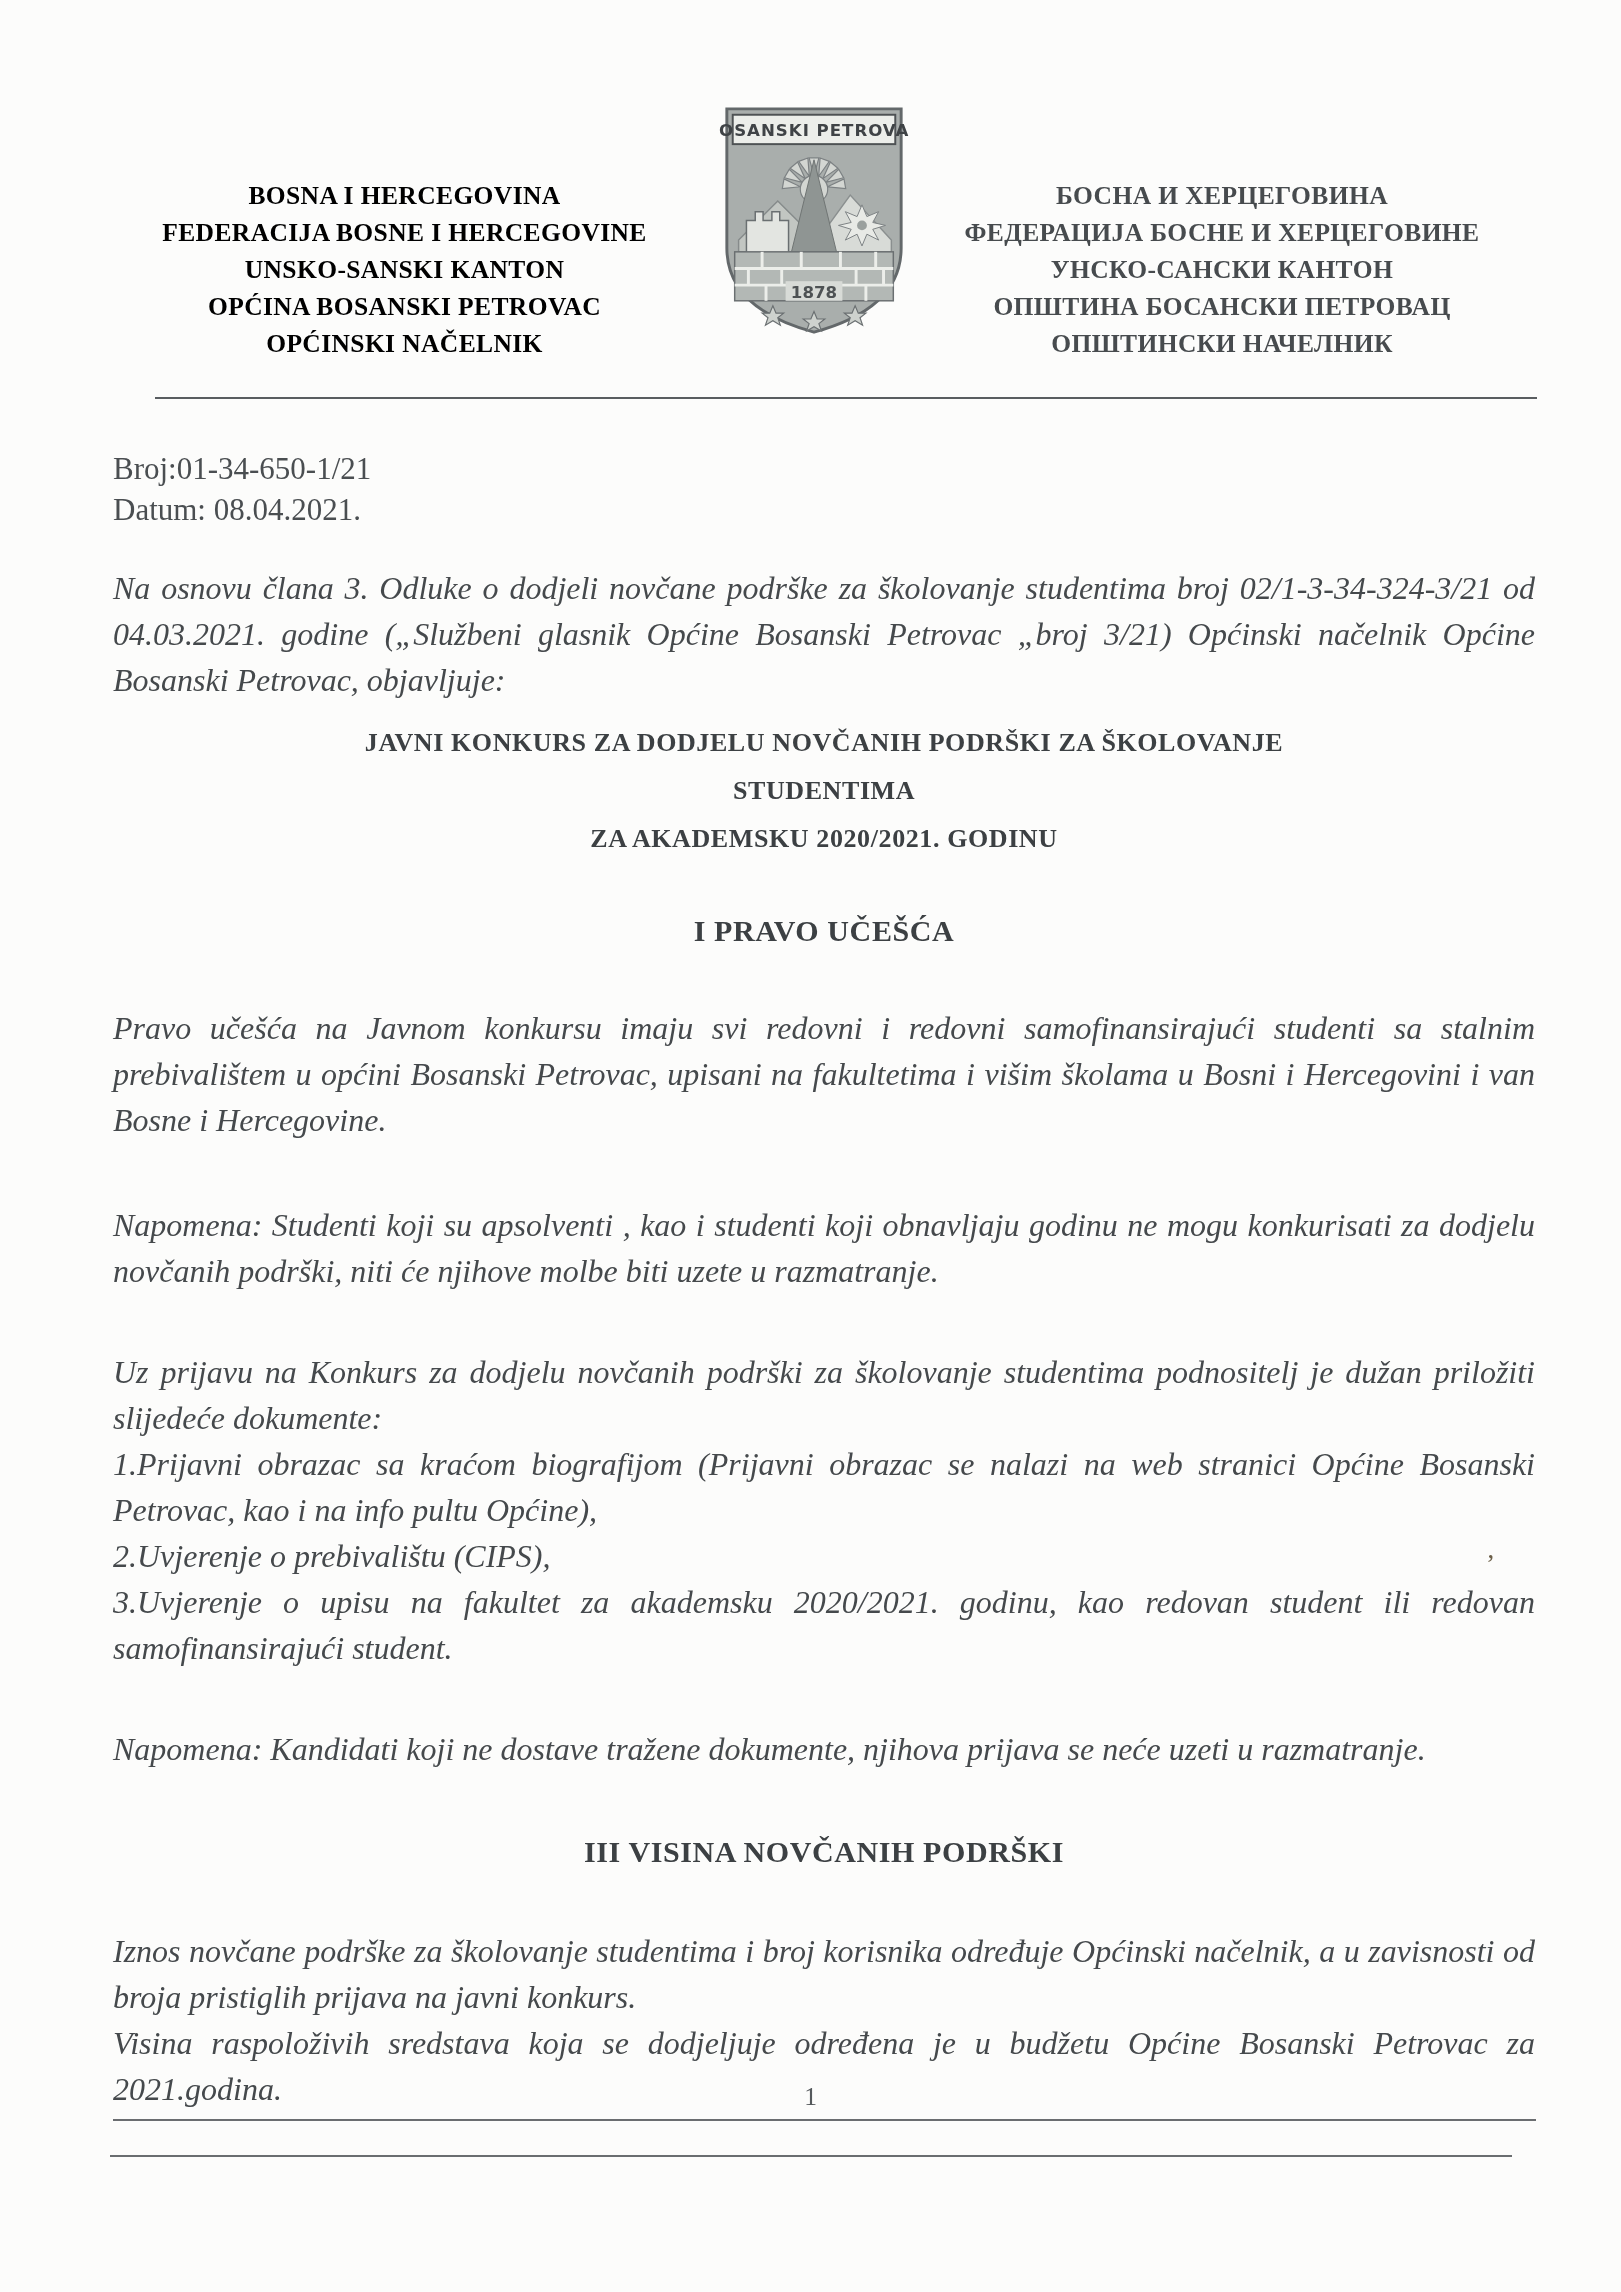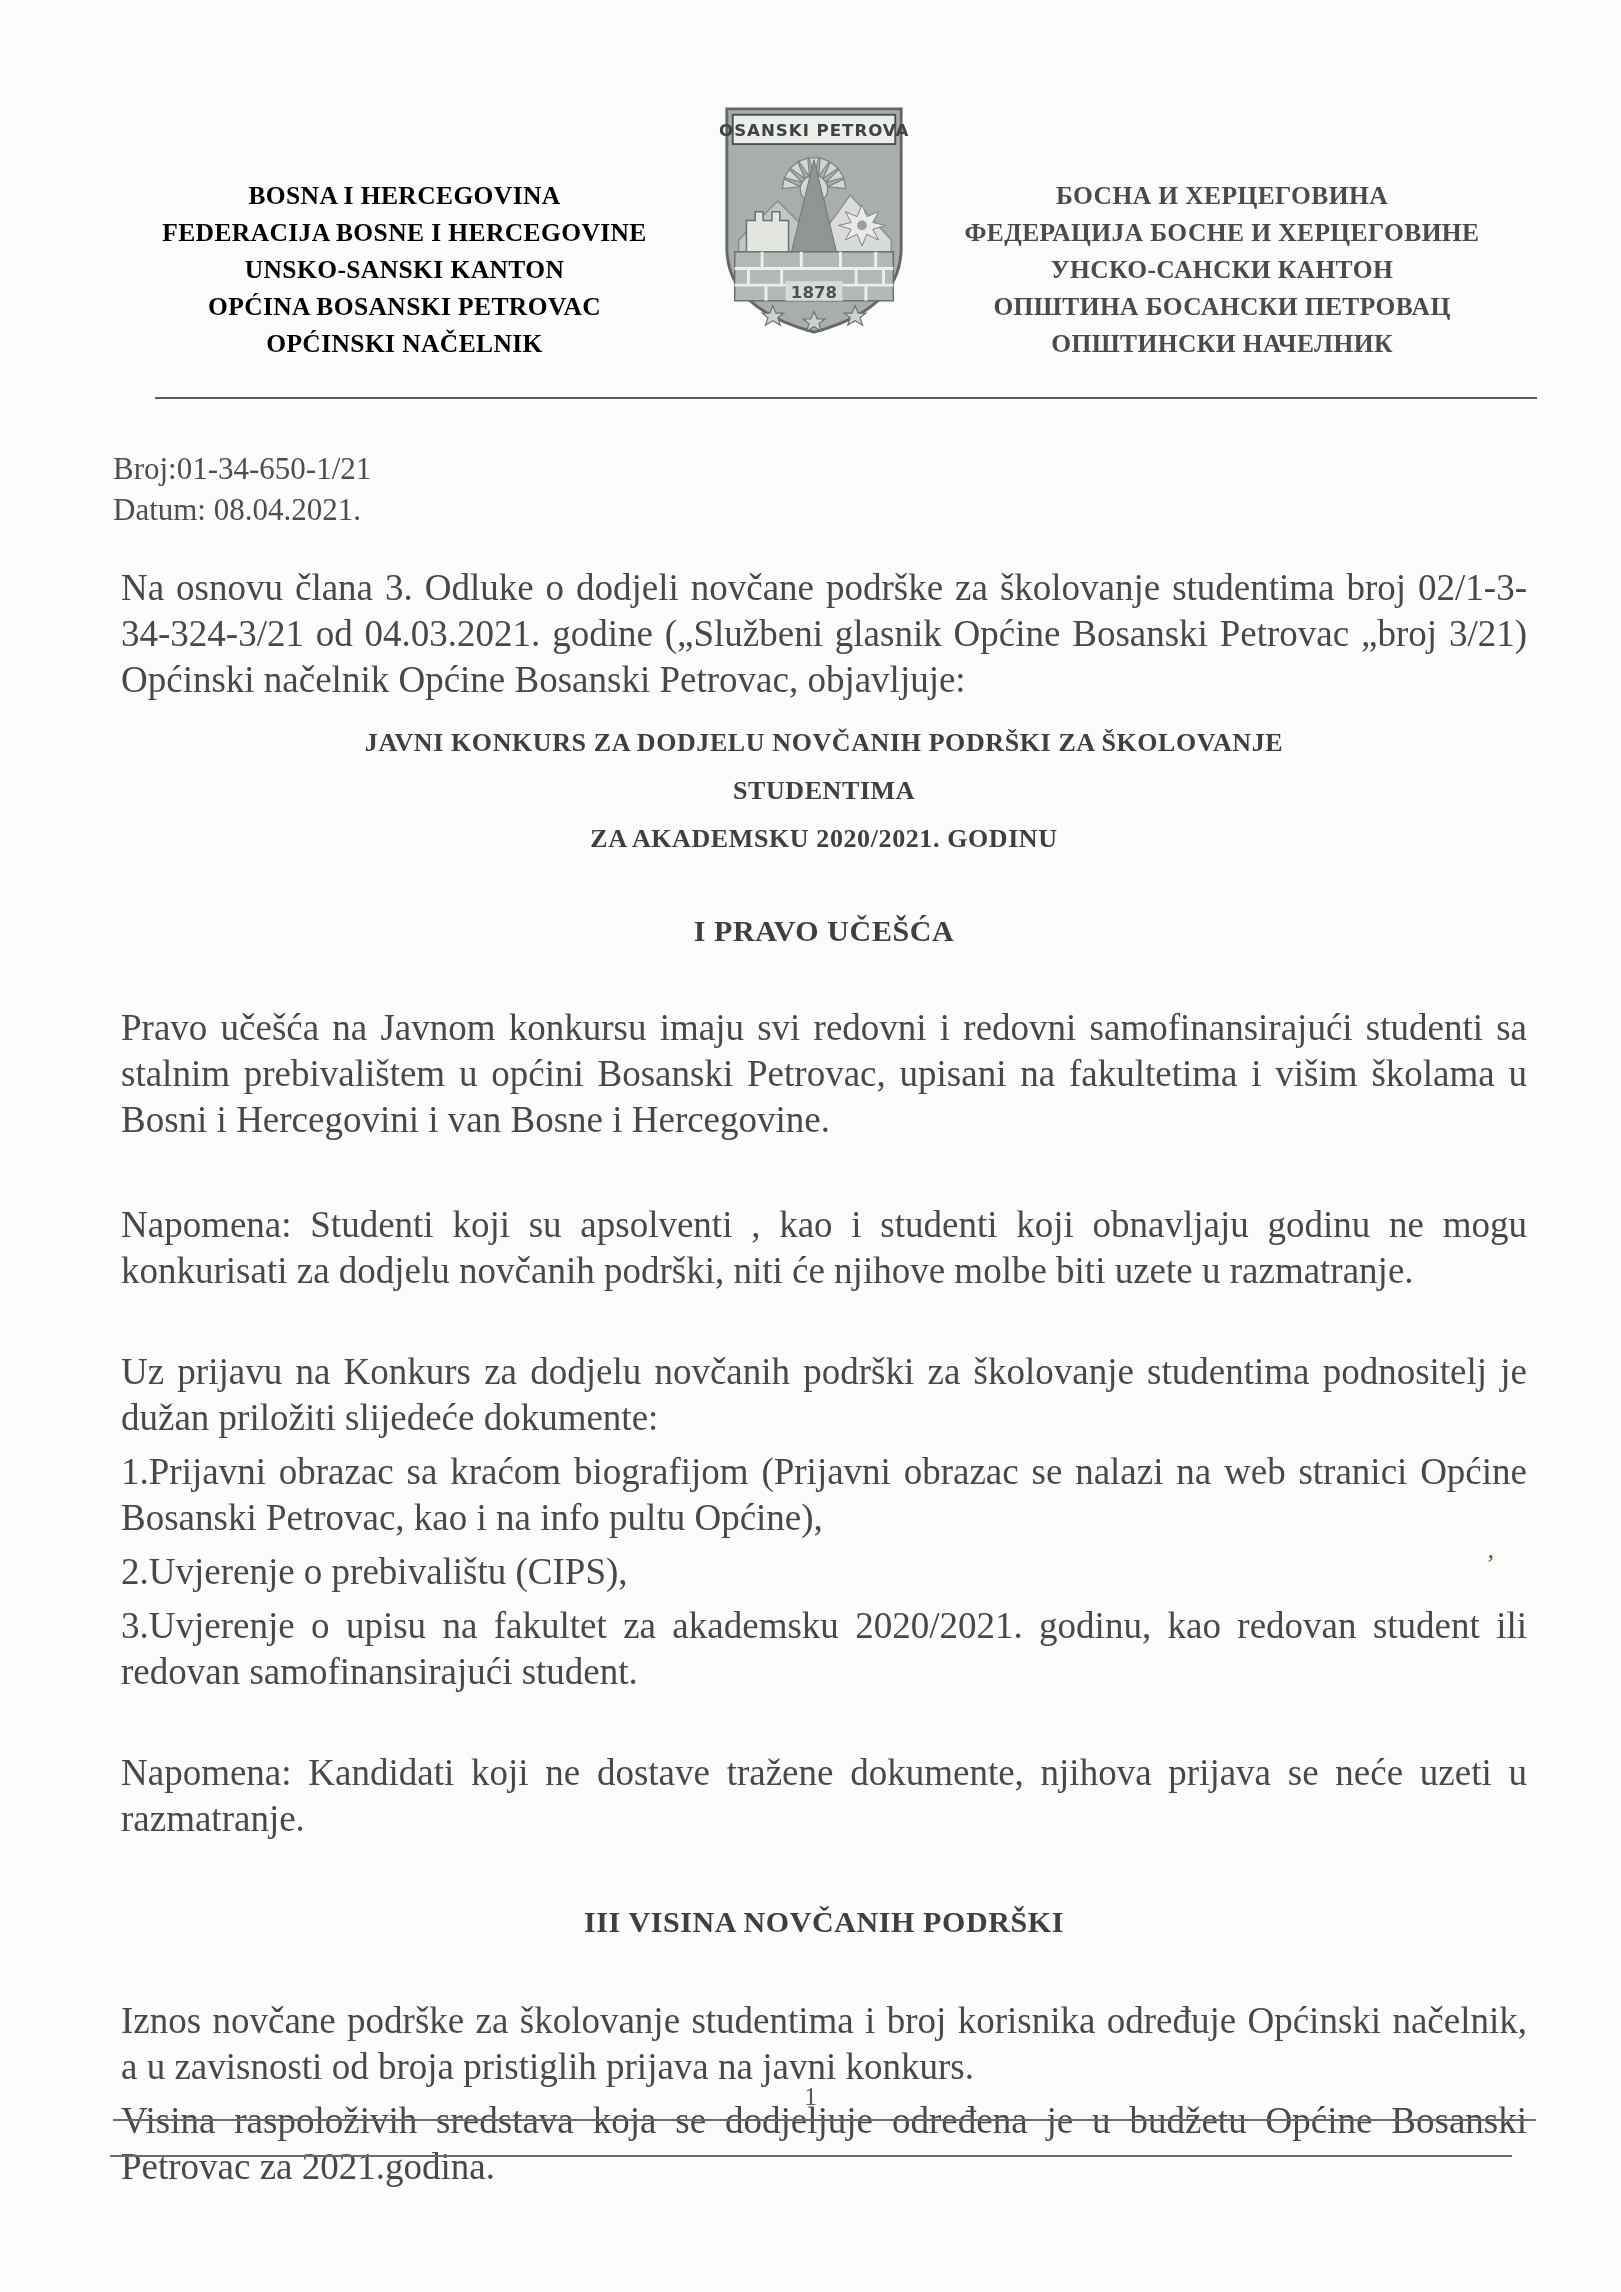--- a/index.html
+++ b/index.html
@@ -36,25 +36,26 @@
     border: none;
     border-top: 2px solid #595d60;
     height: 0;
   }
   
   .meta { margin: 49px 86px 0 113px; }
   .meta-line { font-size: 31px; line-height: 41px; color: #4a4e51; }
   
   .body-text { margin: 0 86px 0 113px; }
   .para {
-    font-size: 37px;
+    font-size: 32px;
     line-height: 46px;
     text-align: justify;
-    margin: 8px;
+    margin: 0;
     color: #45494c;
+    font-style: italic;
   }
   .intro { margin-top: 35px; }
   .doc-title { margin-top: 15.7px; text-align: center; }
   .doc-title-line {
     font-weight: bold;
     font-size: 26px;
     line-height: 48px;
     letter-spacing: 0.6px;
     color: #3c4043;
   }

